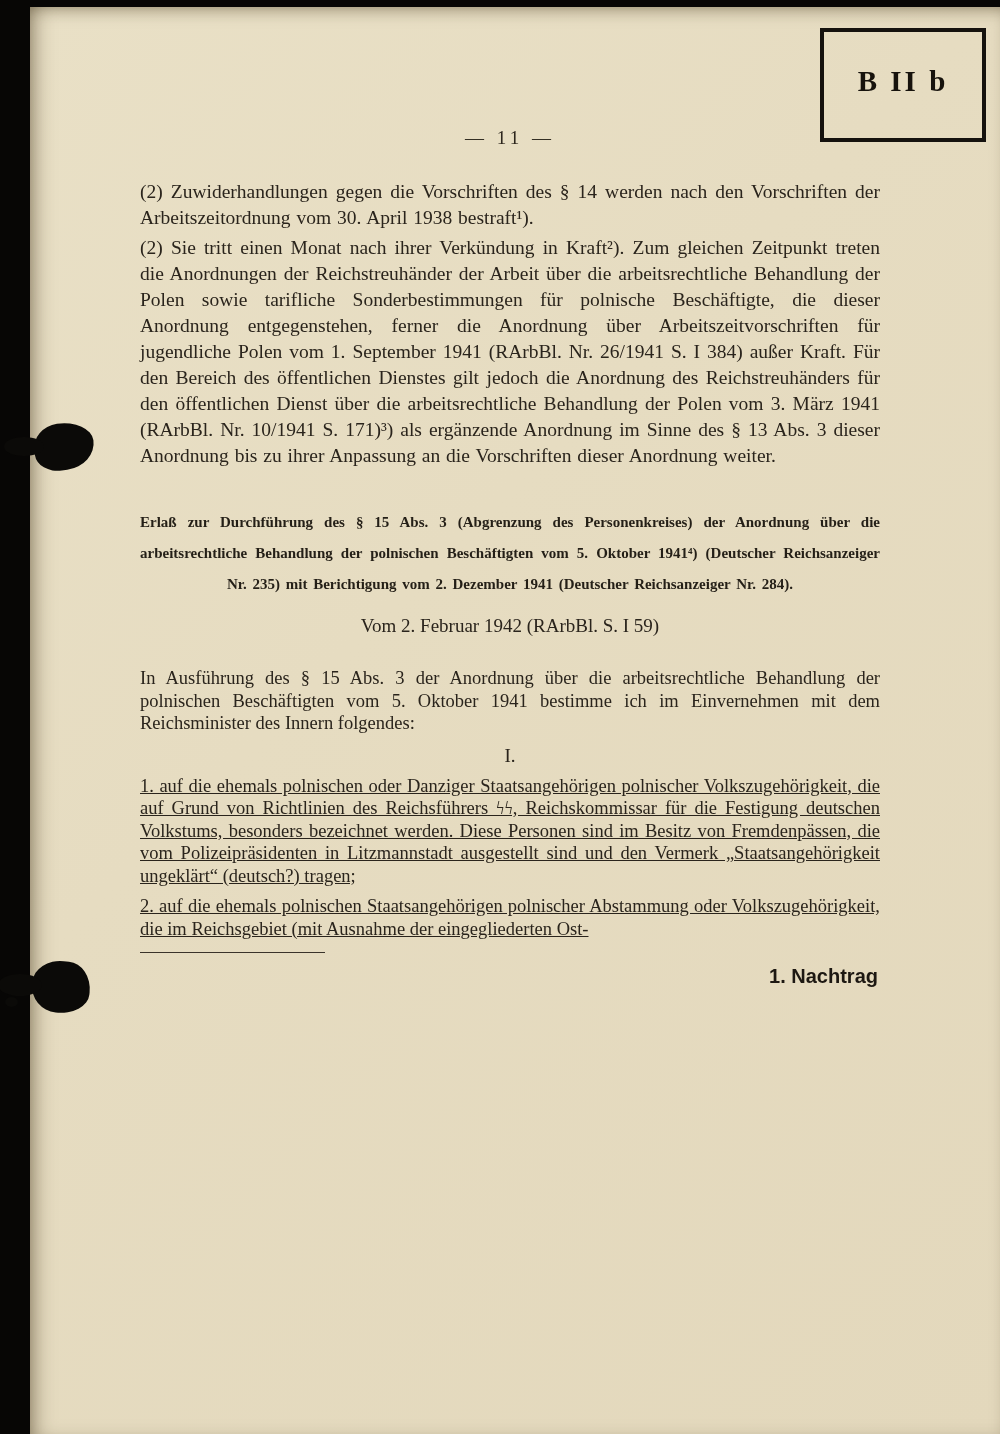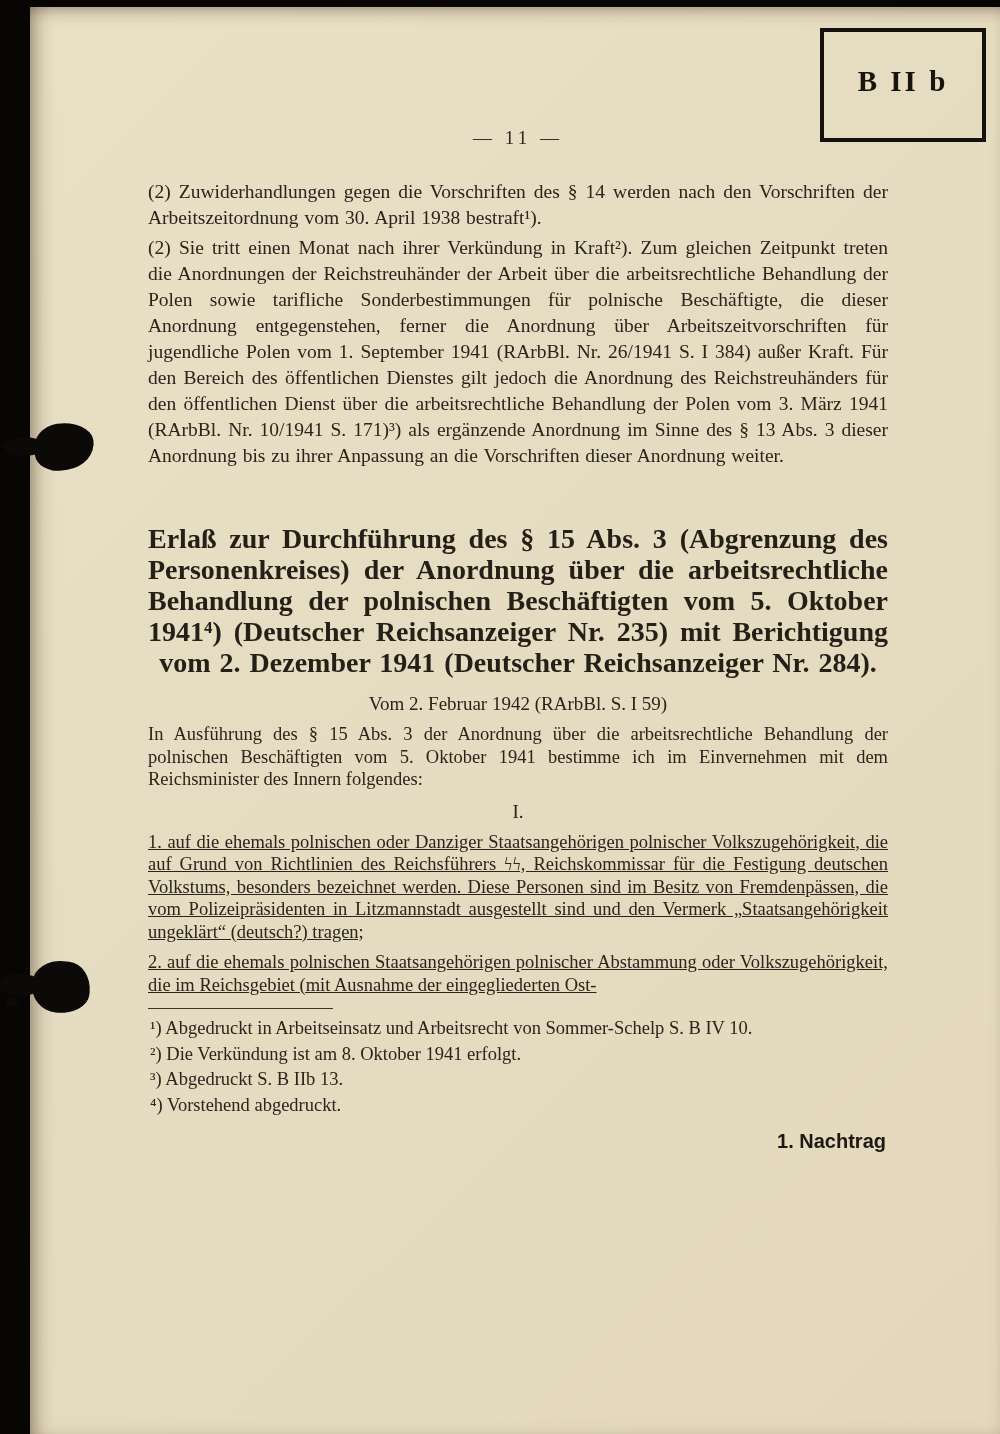--- a/index.html
+++ b/index.html
@@ -20,46 +20,46 @@
     position:absolute;right:14px;top:21px;
     width:158px;height:106px;
     border:4px solid #15120e;
     display:flex;align-items:center;justify-content:center;
   }
   .corner-box span{
     font-weight:bold;font-size:29px;letter-spacing:3px;color:#17130d;
     transform:translateY(-4px);
   }
   .text-col{
-    position:absolute;left:118px;top:0;width:740px;
+    position:absolute;left:110px;top:0;width:740px;
   }
   .page-number{
     margin-top:120px;text-align:center;font-size:19px;letter-spacing:4px;color:#2c261d;
   }
   p{margin:0;}
   .body-text{
     font-size:19.5px;line-height:26px;text-align:justify;color:#2a241c;
     word-spacing:1px;
   }
   .center{text-align:center;}
   .sec17{margin-top:12px;font-size:20px;}
   .p1{margin-top:30px;}
   .p171{margin-top:10px;}
   .p172{margin-top:4px;}
   .decree-heading{
-    margin-top:54px;
-    font-weight:bold;font-size:28px;line-height:31px;
+    margin-top:38px;
+    font-weight:bold;font-size:15px;line-height:31px;
     text-align:justify;text-align-last:center;
     color:#241f17;word-spacing:2px;
   }
   .decree-date{margin-top:15px;font-size:19px;}
   .small-text{
     font-size:18.5px;line-height:22.5px;text-align:justify;color:#2a241c;
   }
-  .intro{margin-top:8px;}
+  .intro{margin-top:30px;}
   .roman{margin-top:10px;text-align:center;font-size:19px;}
   .paraI{margin-top:3px;}
   .item{margin-top:8px;text-decoration:underline;}
   .fn-rule{
     margin-top:12px;width:185px;border-top:1.6px solid #3a332a;
   }
   .footnotes{margin-top:7px;}
   .fn{
     font-size:18.5px;line-height:25.5px;color:#2a241c;text-align:left;
     padding-left:2px;
@@ -108,26 +108,20 @@
 
       <p class="roman">I.</p>
 
 
       <p class="small-text item">1. auf die ehemals polnischen oder Danziger Staatsangehörigen polnischer Volkszugehörigkeit, die auf Grund von Richtlinien des Reichsführers ϟϟ, Reichskommissar für die Festigung deutschen Volkstums, besonders bezeichnet werden. Diese Personen sind im Besitz von Fremdenpässen, die vom Polizeipräsidenten in Litzmannstadt ausgestellt sind und den Vermerk „Staatsangehörigkeit ungeklärt“ (deutsch?) tragen;</p>
 
       <p class="small-text item">2. auf die ehemals polnischen Staatsangehörigen polnischer Abstammung oder Volkszugehörigkeit, die im Reichsgebiet (mit Ausnahme der eingegliederten Ost-</p>
 
       <div class="fn-rule"></div>
 
-      <div class="footnotes">
-        <p class="fn">¹) Abgedruckt in Arbeitseinsatz und Arbeitsrecht von Sommer-Schelp S. B IV 10.</p>
-        <p class="fn">²) Die Verkündung ist am 8. Oktober 1941 erfolgt.</p>
-        <p class="fn">³) Abgedruckt S. B IIb 13.</p>
-        <p class="fn">⁴) Vorstehend abgedruckt.</p>
-      </div>
 
       <p class="nachtrag">1. Nachtrag</p>
 
     </div>
   </div>
 
   <div class="edge-left"></div>
   <div class="edge-top"></div>
 
   <div class="blot blot1-main"></div>

